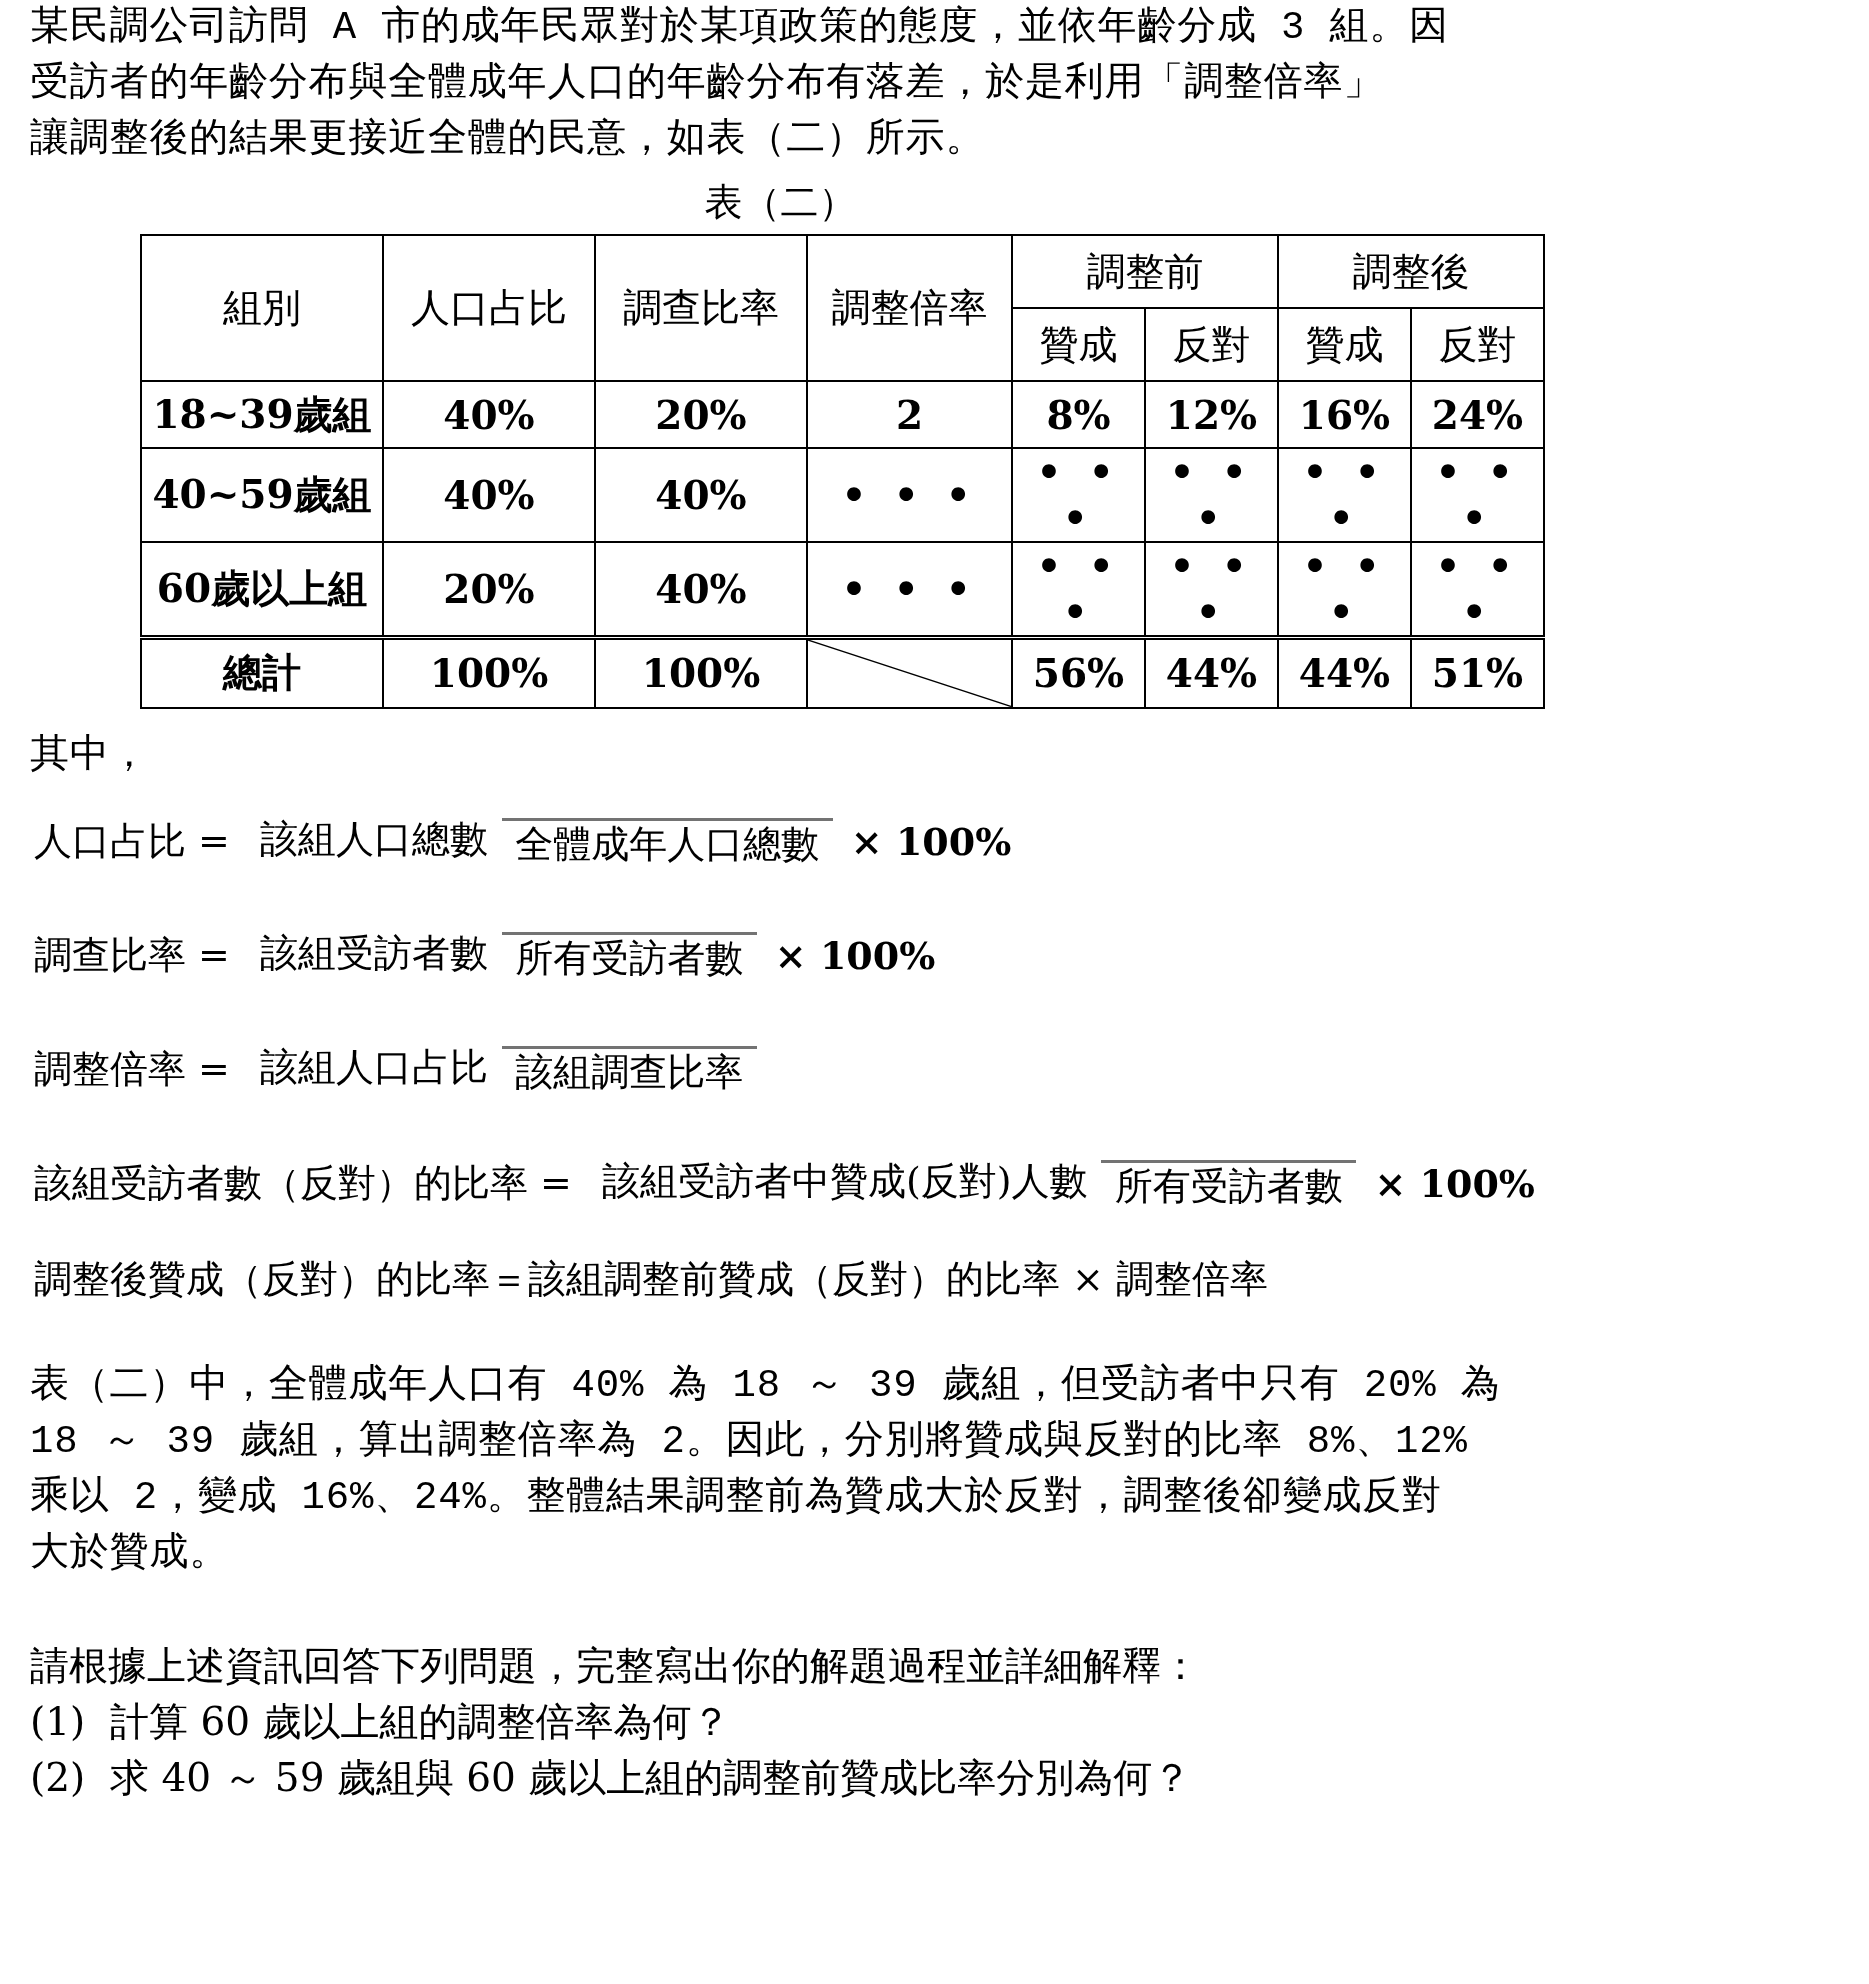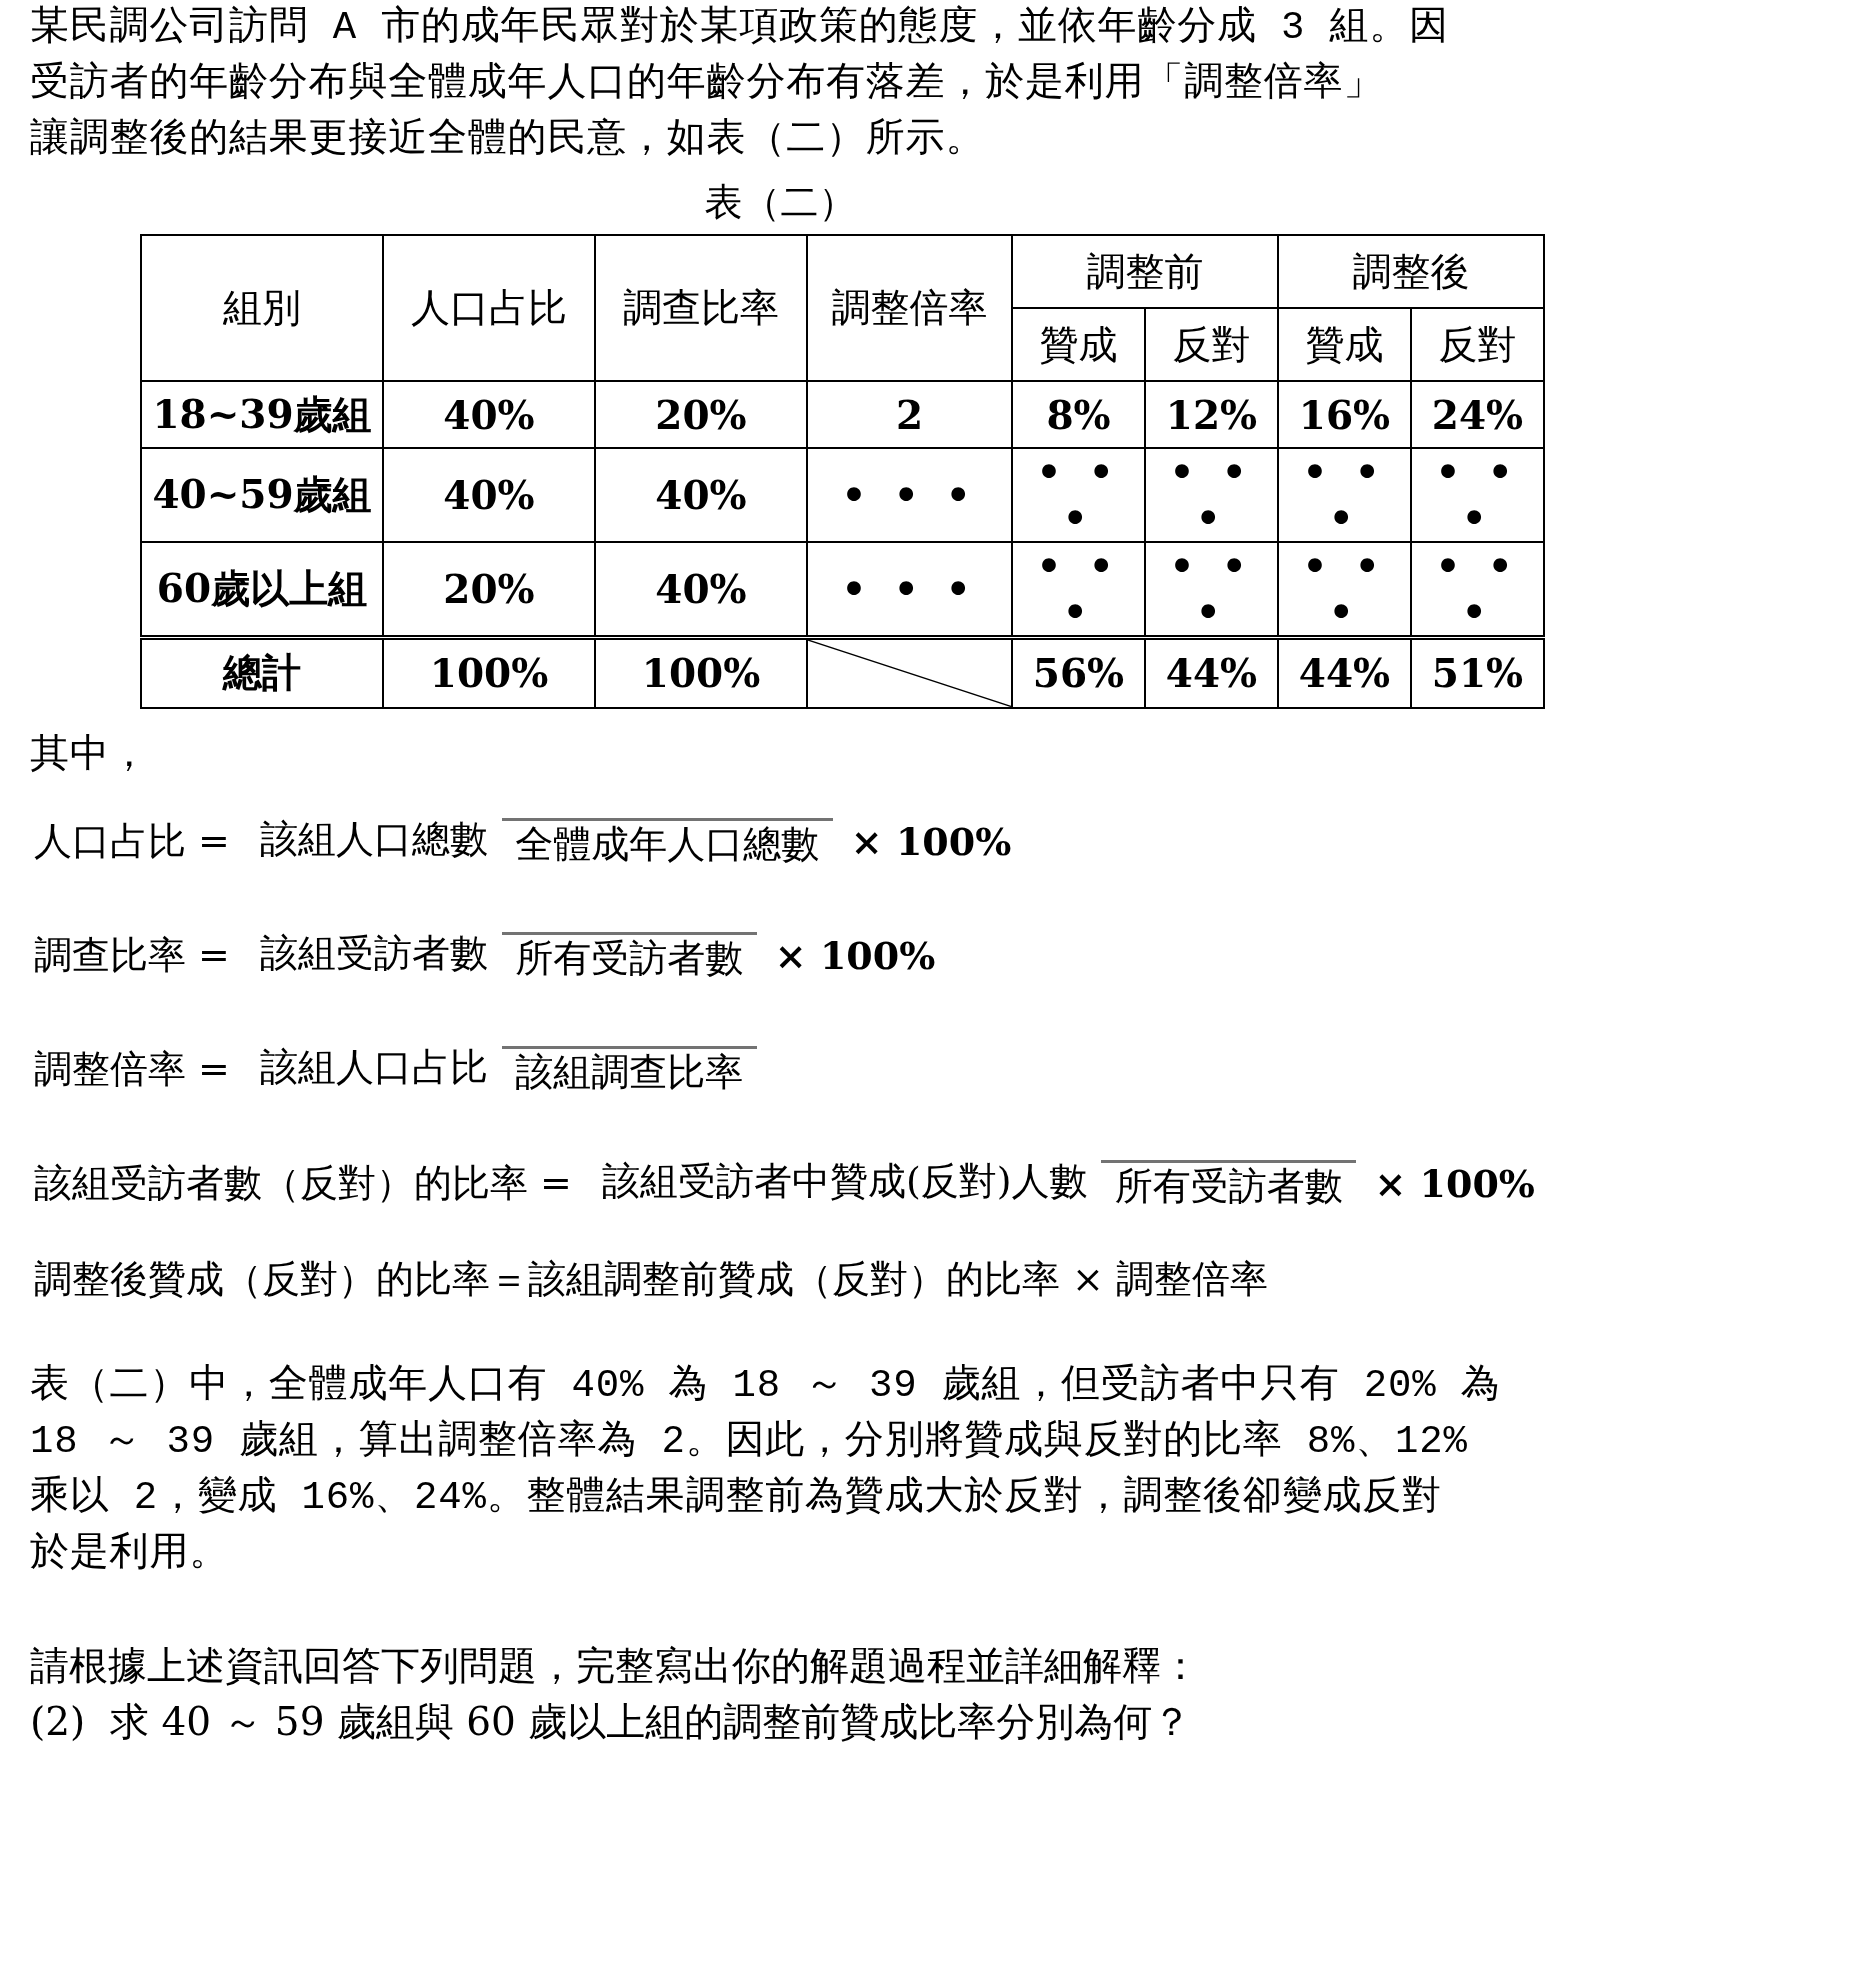--- a/index.html
+++ b/index.html
@@ -292,22 +292,23 @@
     </div>
 
   </div>
 
   <div class="spacer-md"></div>
 
   <div>
     <p class="para">表（二）中，全體成年人口有 40% 為 18 ～ 39 歲組，但受訪者中只有 20% 為</p>
     <p class="para">18 ～ 39 歲組，算出調整倍率為 2。因此，分別將贊成與反對的比率 8%、12%</p>
     <p class="para">乘以 2，變成 16%、24%。整體結果調整前為贊成大於反對，調整後卻變成反對</p>
-    <p class="para">於是利用。</p>
+    <p class="para">大於贊成。</p>
   </div>
 
   <div class="spacer-lg"></div>
 
   <p class="q-line">請根據上述資訊回答下列問題，完整寫出你的解題過程並詳細解釋：</p>
+  <p class="q-line">(1)  計算 60 歲以上組的調整倍率為何？</p>
   <p class="q-line">(2)  求 40 ～ 59 歲組與 60 歲以上組的調整前贊成比率分別為何？</p>
 
 </div>
 
 
 </body></html>

